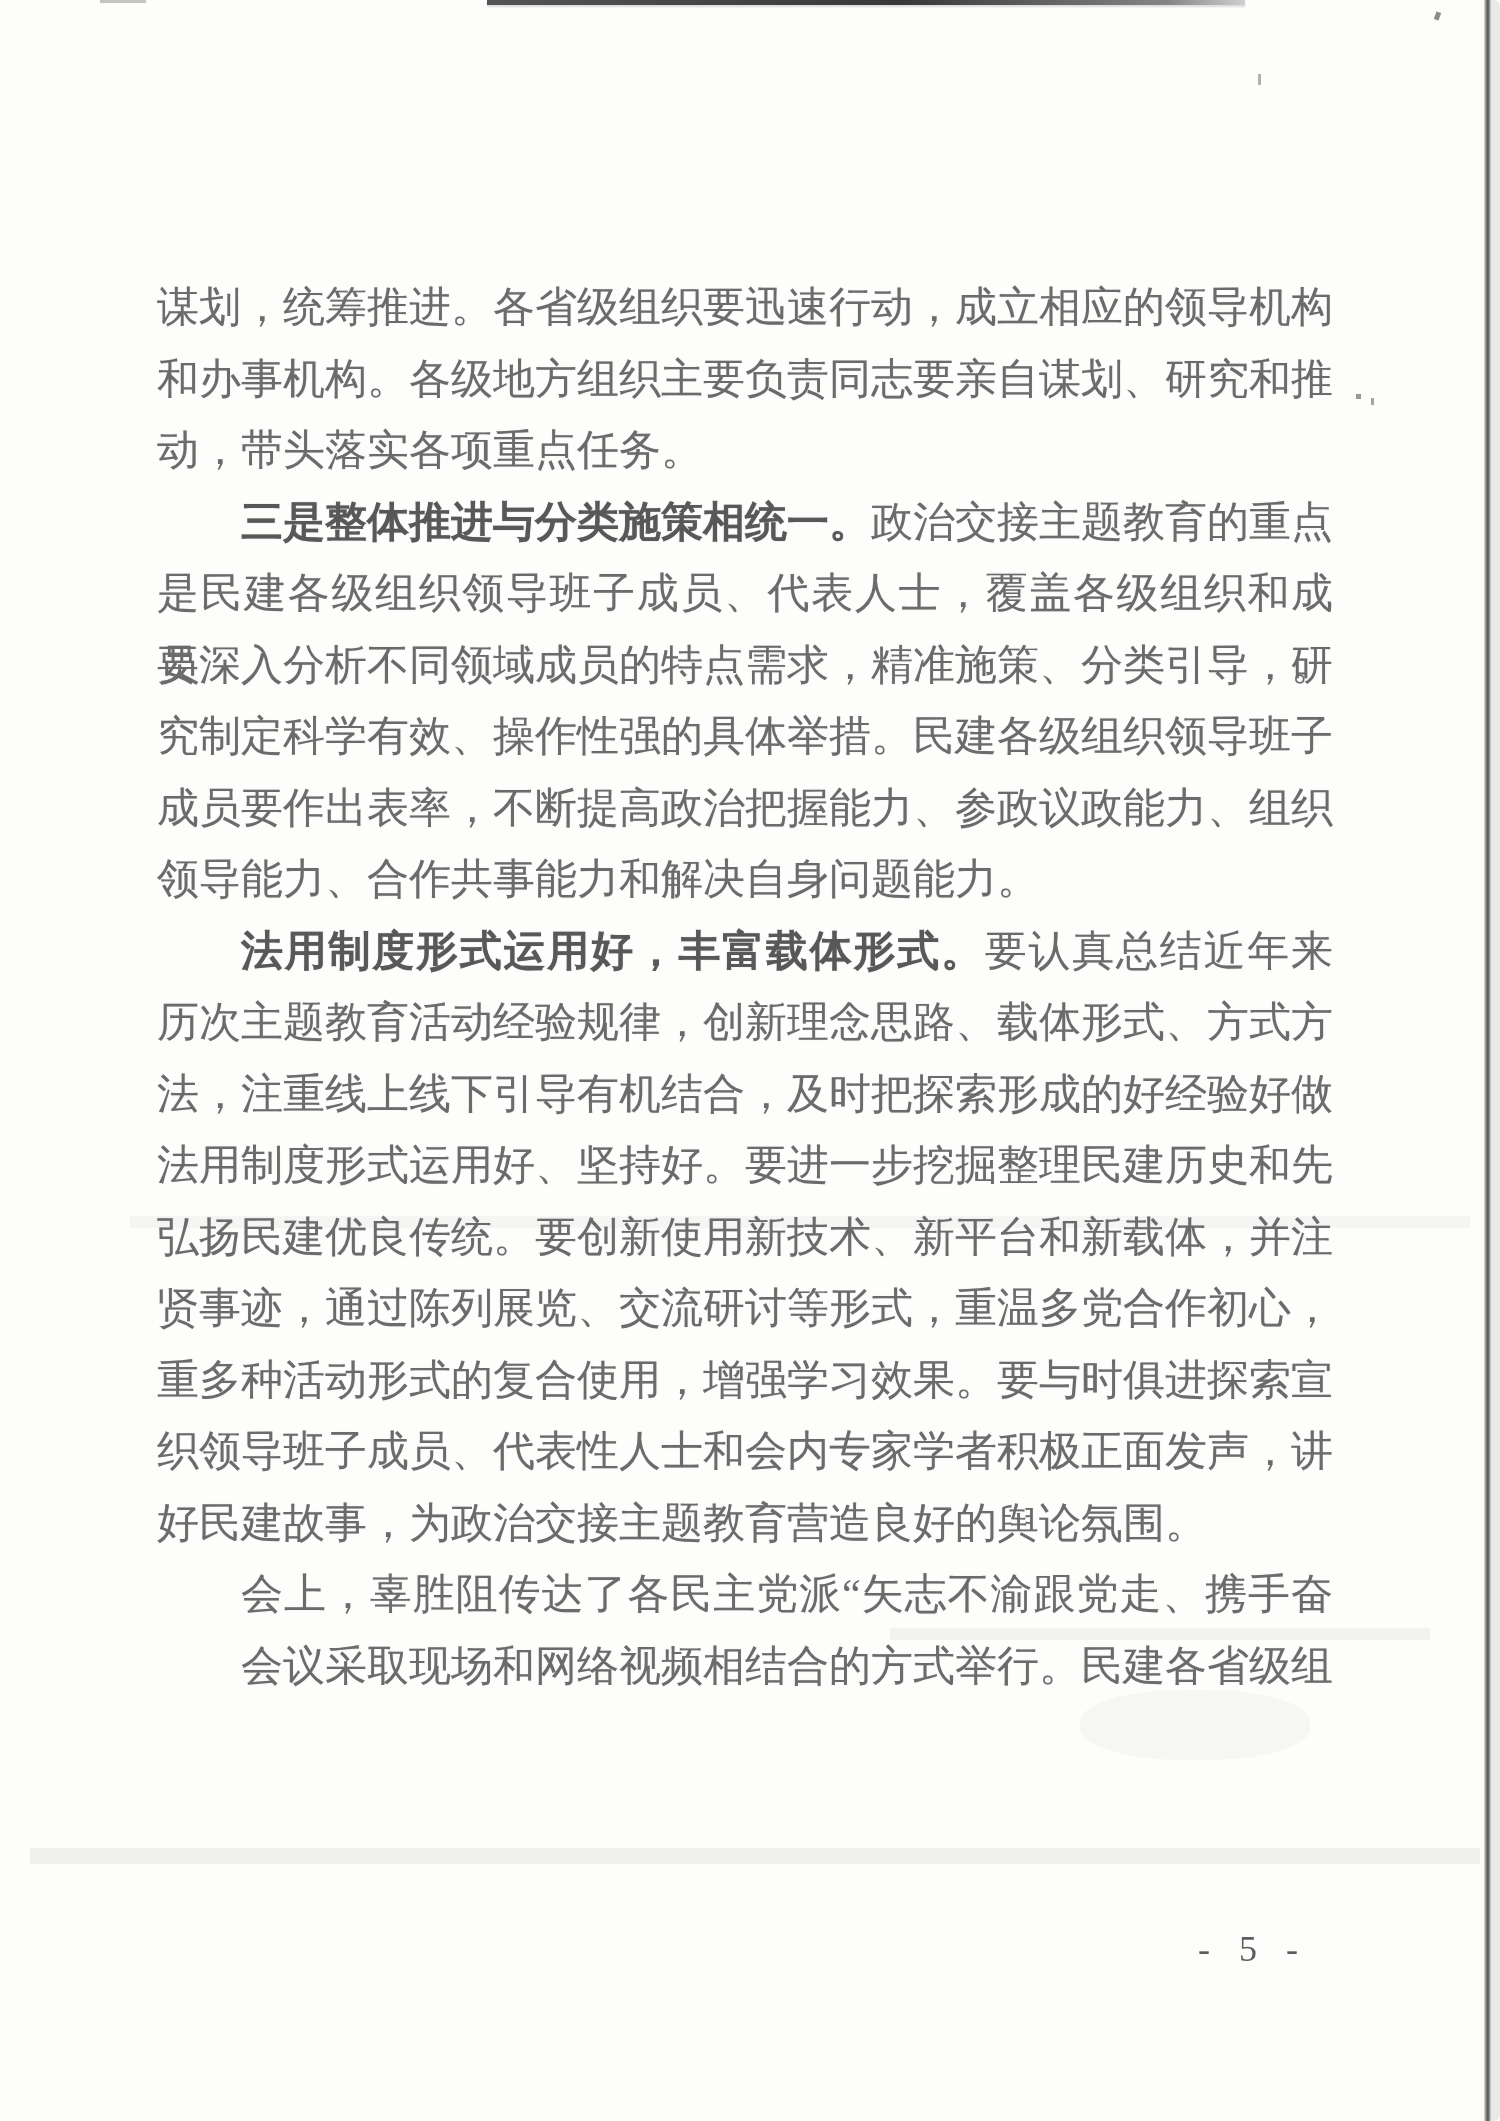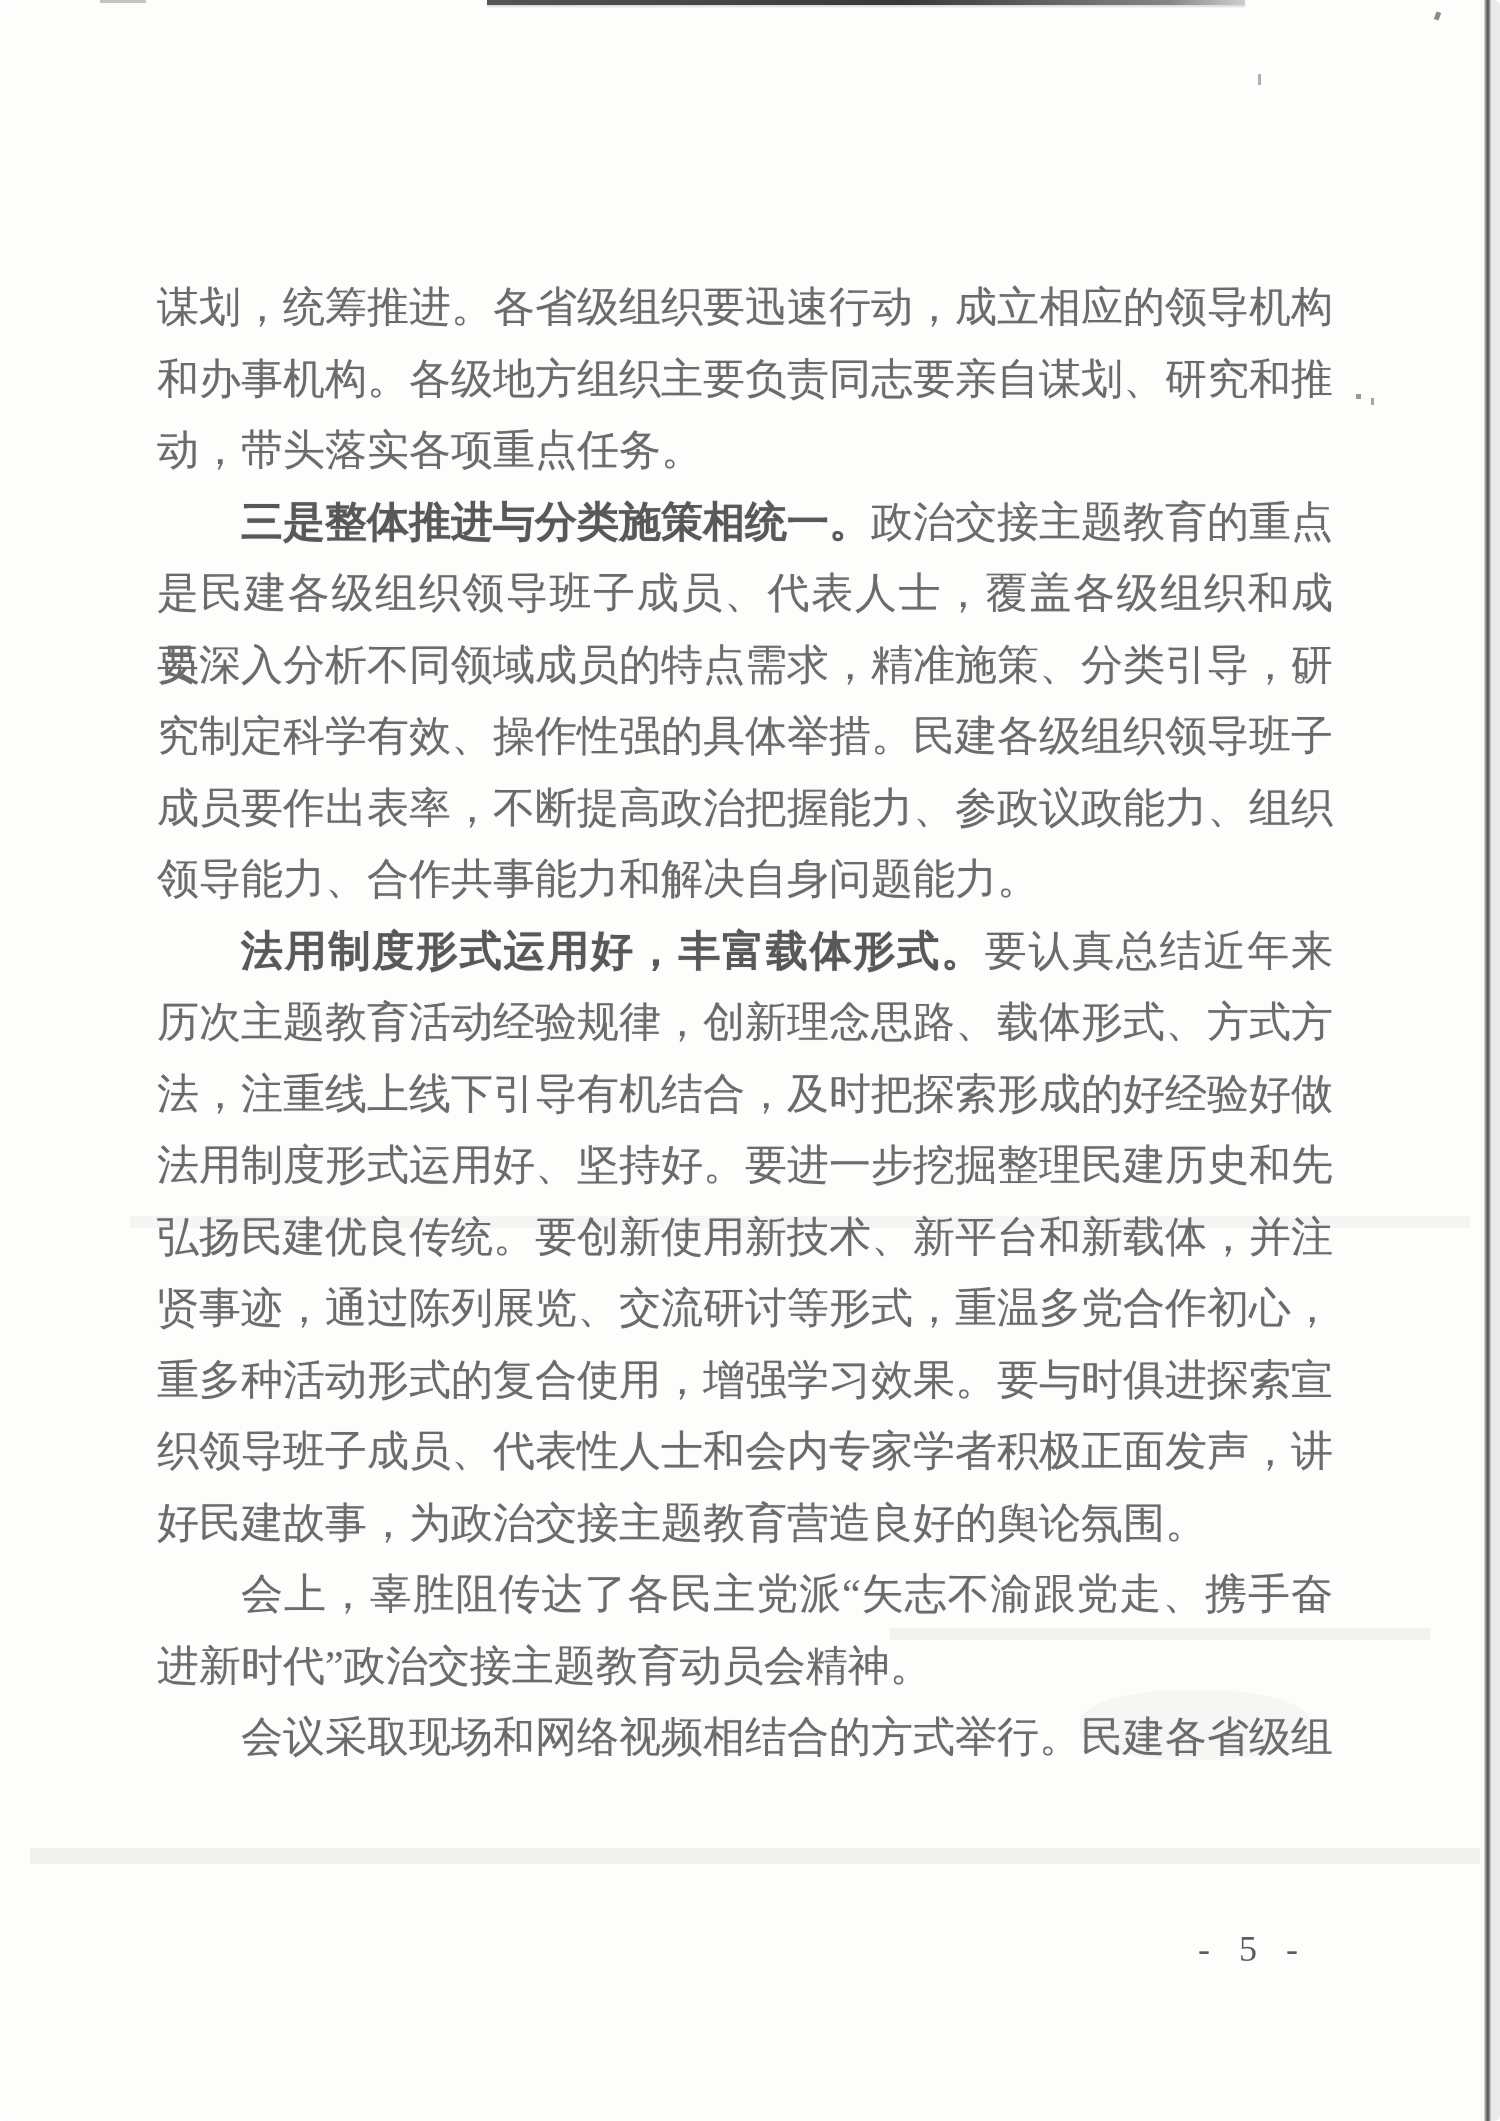--- a/index.html
+++ b/index.html
@@ -111,19 +111,18 @@
       <div class="line full indent"><span class="lead-bold">法用制度形式运用好，丰富载体形式。</span><span>要认真总结近年来</span></div>
       <div class="line full"><span>历次主题教育活动经验规律，创新理念思路、载体形式、方式方</span></div>
       <div class="line full"><span>法，注重线上线下引导有机结合，及时把探索形成的好经验好做</span></div>
       <div class="line full"><span>法用制度形式运用好、坚持好。要进一步挖掘整理民建历史和先</span></div>
       <div class="line full"><span>弘扬民建优良传统。要创新使用新技术、新平台和新载体，并注</span></div>
       <div class="line full"><span>贤事迹，通过陈列展览、交流研讨等形式，重温多党合作初心，</span></div>
       <div class="line full"><span>重多种活动形式的复合使用，增强学习效果。要与时俱进探索宣</span></div>
       <div class="line full"><span>织领导班子成员、代表性人士和会内专家学者积极正面发声，讲</span></div>
       <div class="line"><span>好民建故事，为政治交接主题教育营造良好的舆论氛围。</span></div>
       <div class="line full indent"><span>会上，辜胜阻传达了各民主党派“矢志不渝跟党走、携手奋</span></div>
-      <div class="line"><span>进新时代”政治交接主题教育动员会精神。</span></div>
       <div class="line full indent"><span>会议采取现场和网络视频相结合的方式举行。民建各省级组</span></div>
     </div>
 
   <div class="page-number">- 5 -</div>
 
 </div>
 
 </body></html>

